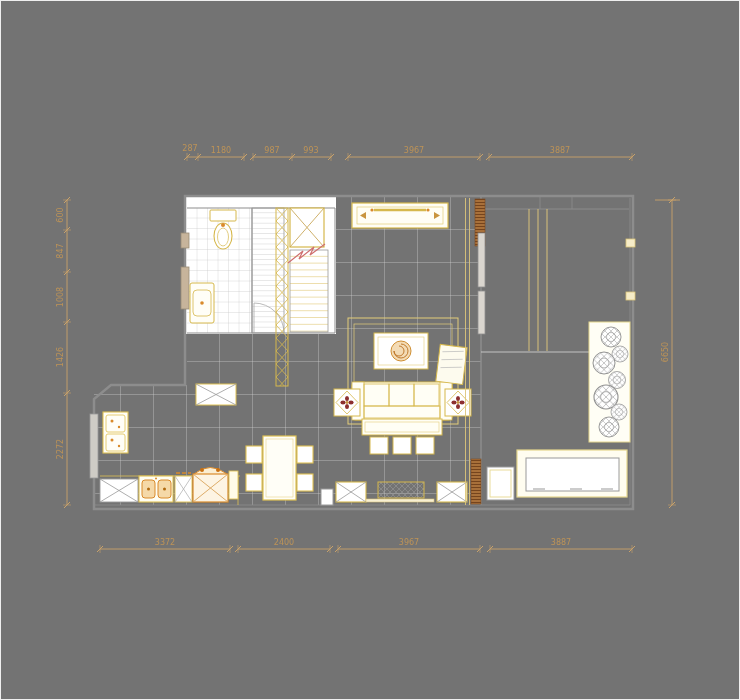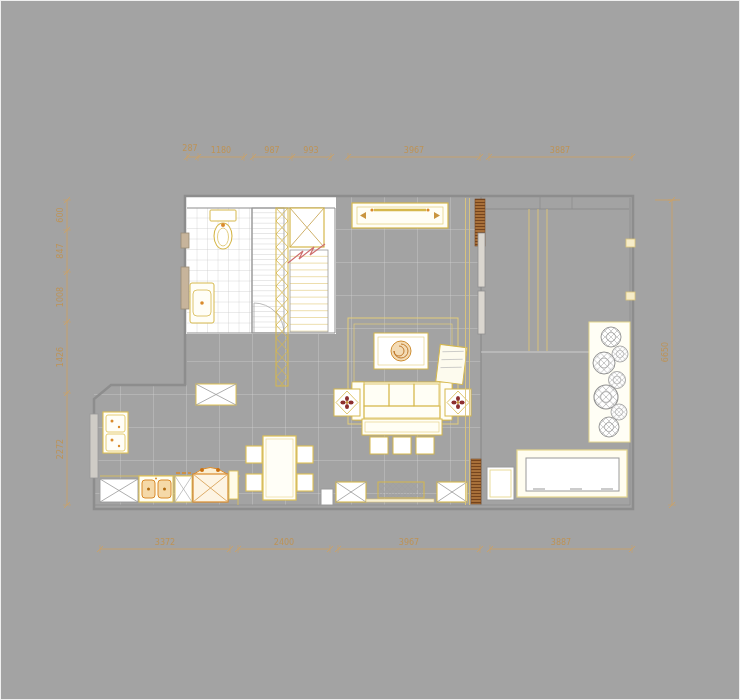--- a/index.html
+++ b/index.html
@@ -1,16 +1,16 @@
 <!DOCTYPE html>
 <html><head>
 <meta charset="utf-8">
 <style>
   html,body{margin:0;padding:0;background:#ffffff;}
-  .frame{position:relative;width:740px;height:700px;background:#a3a3a3;
+  .frame{position:relative;width:740px;height:700px;background:#737373;
          box-shadow:inset 0 0 0 1px #efefef;font-family:"DejaVu Sans",sans-serif;}
   svg{display:block}
   text{font-family:"DejaVu Sans",sans-serif;font-size:8px;fill:#bd9357;}
 </style>
 </head>
 <body>
 
 <div class="frame">
 <svg width="740" height="700" viewBox="0 0 740 700">
   <defs>

